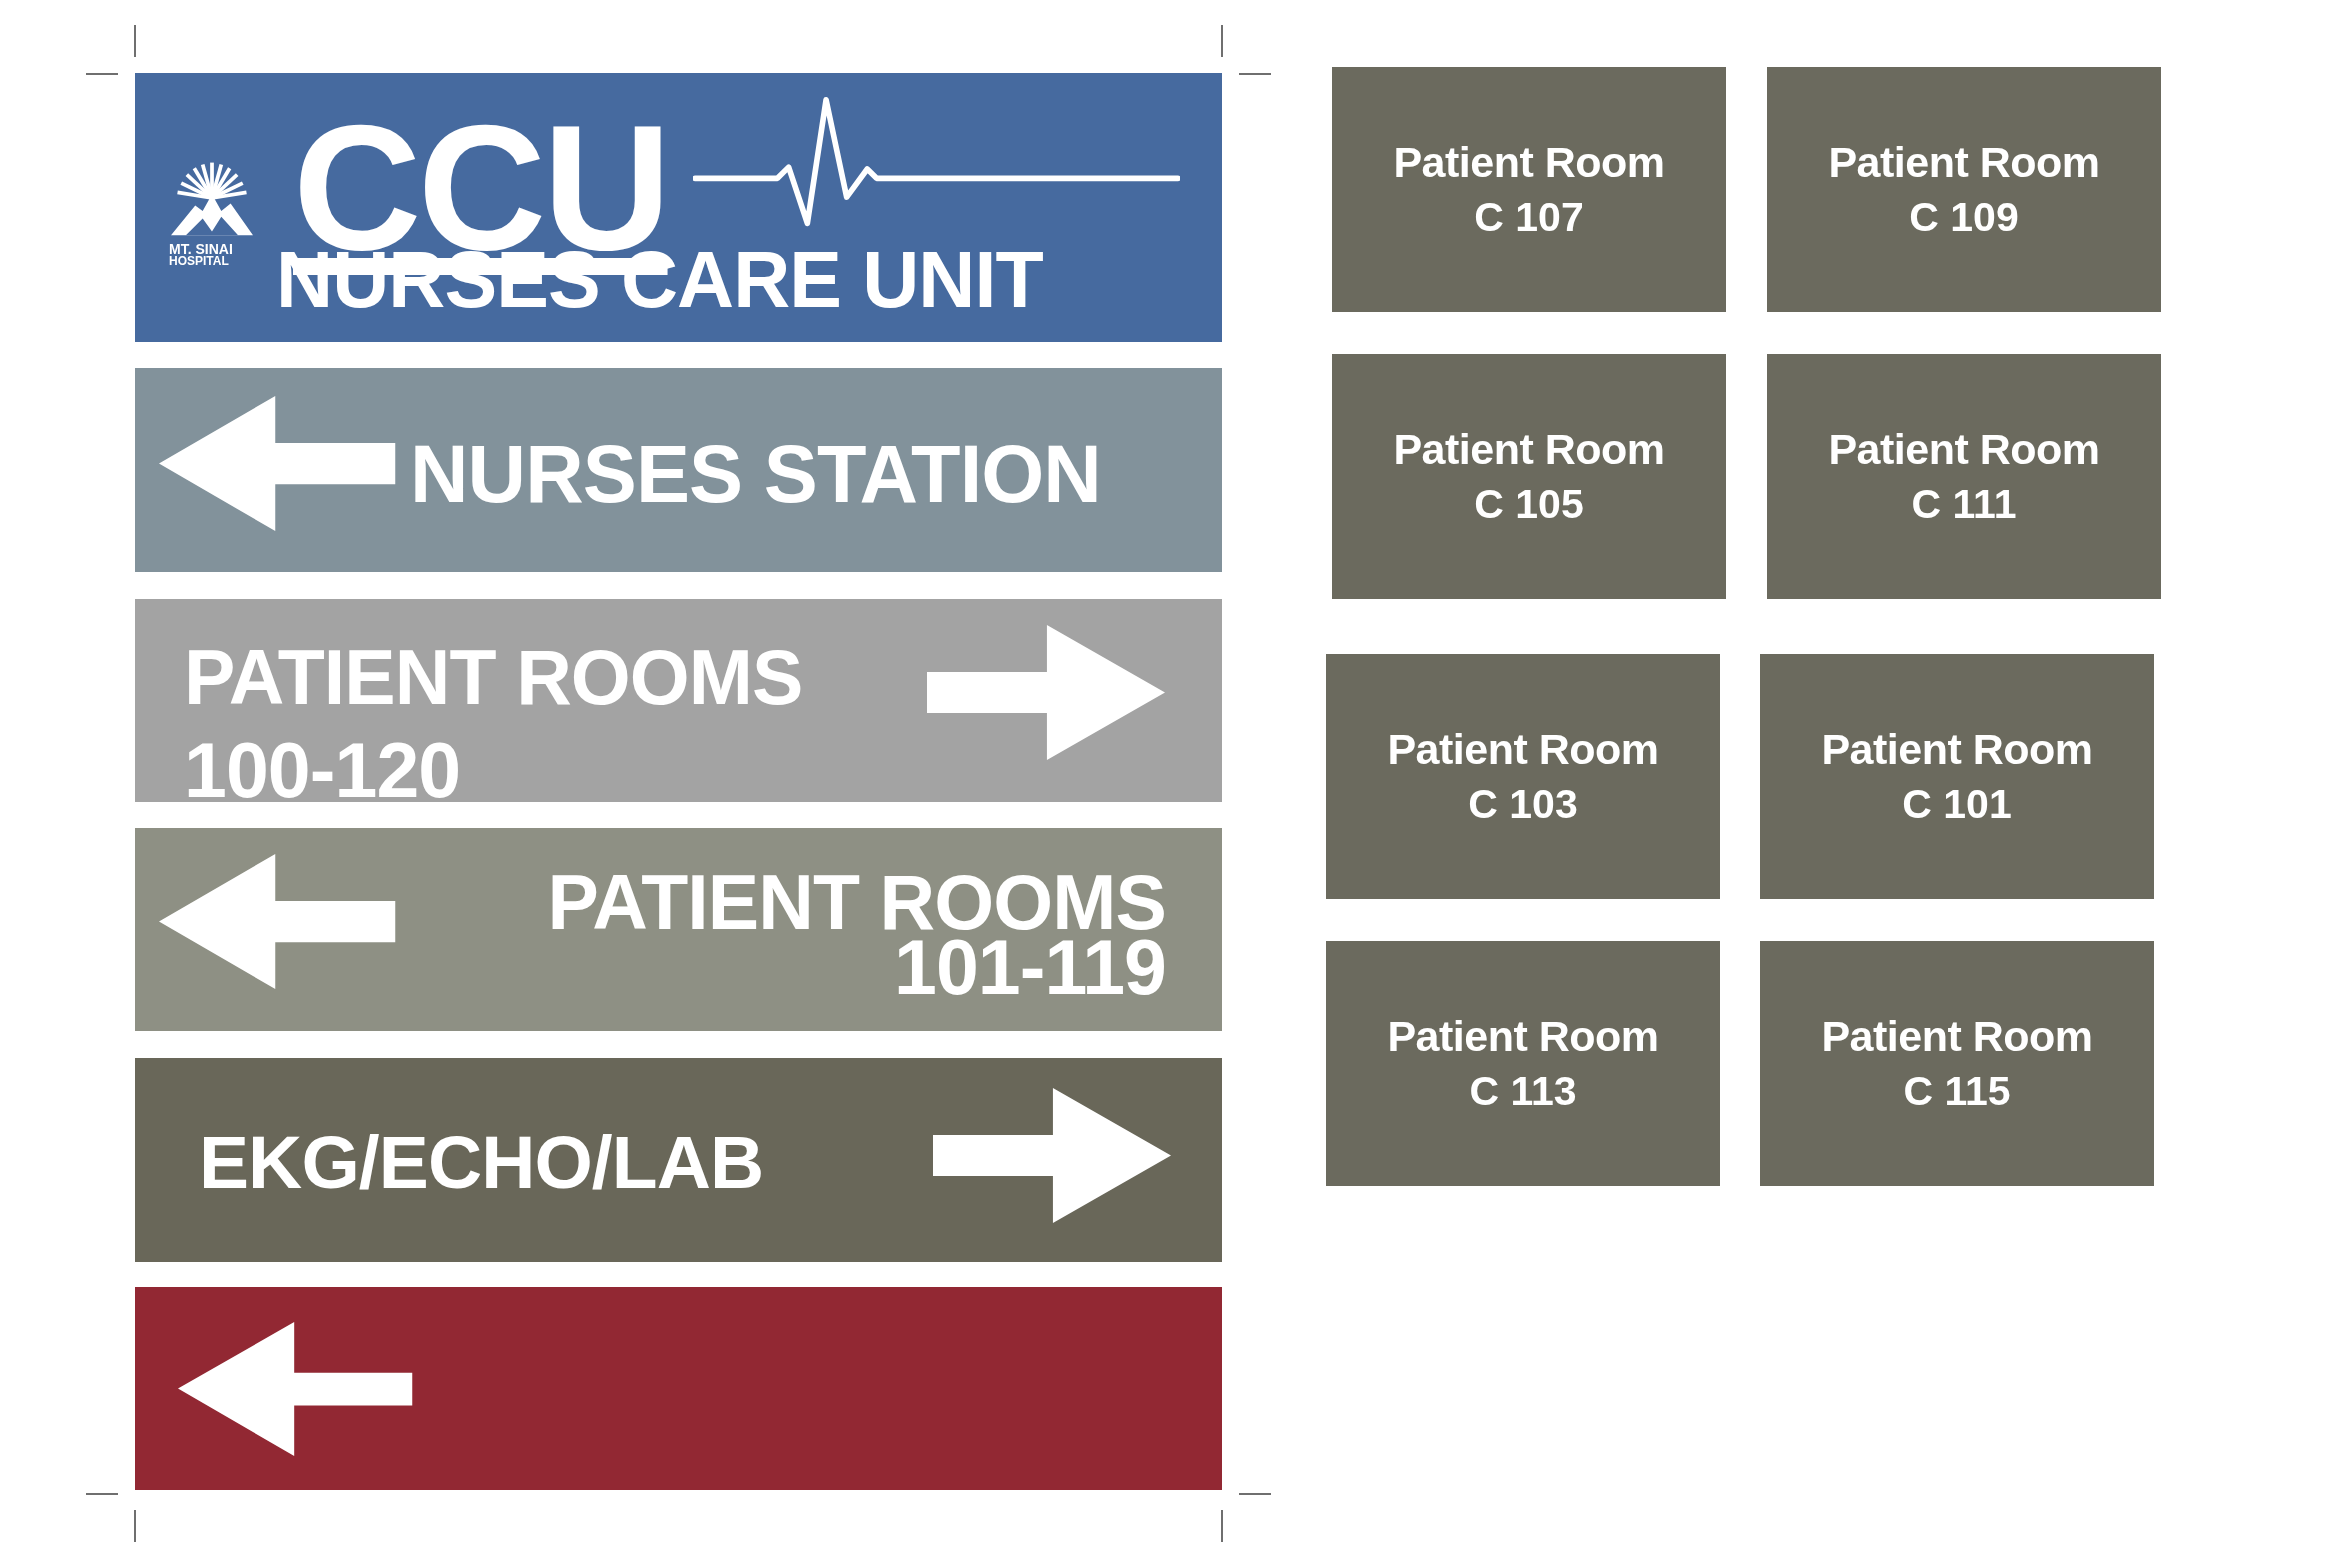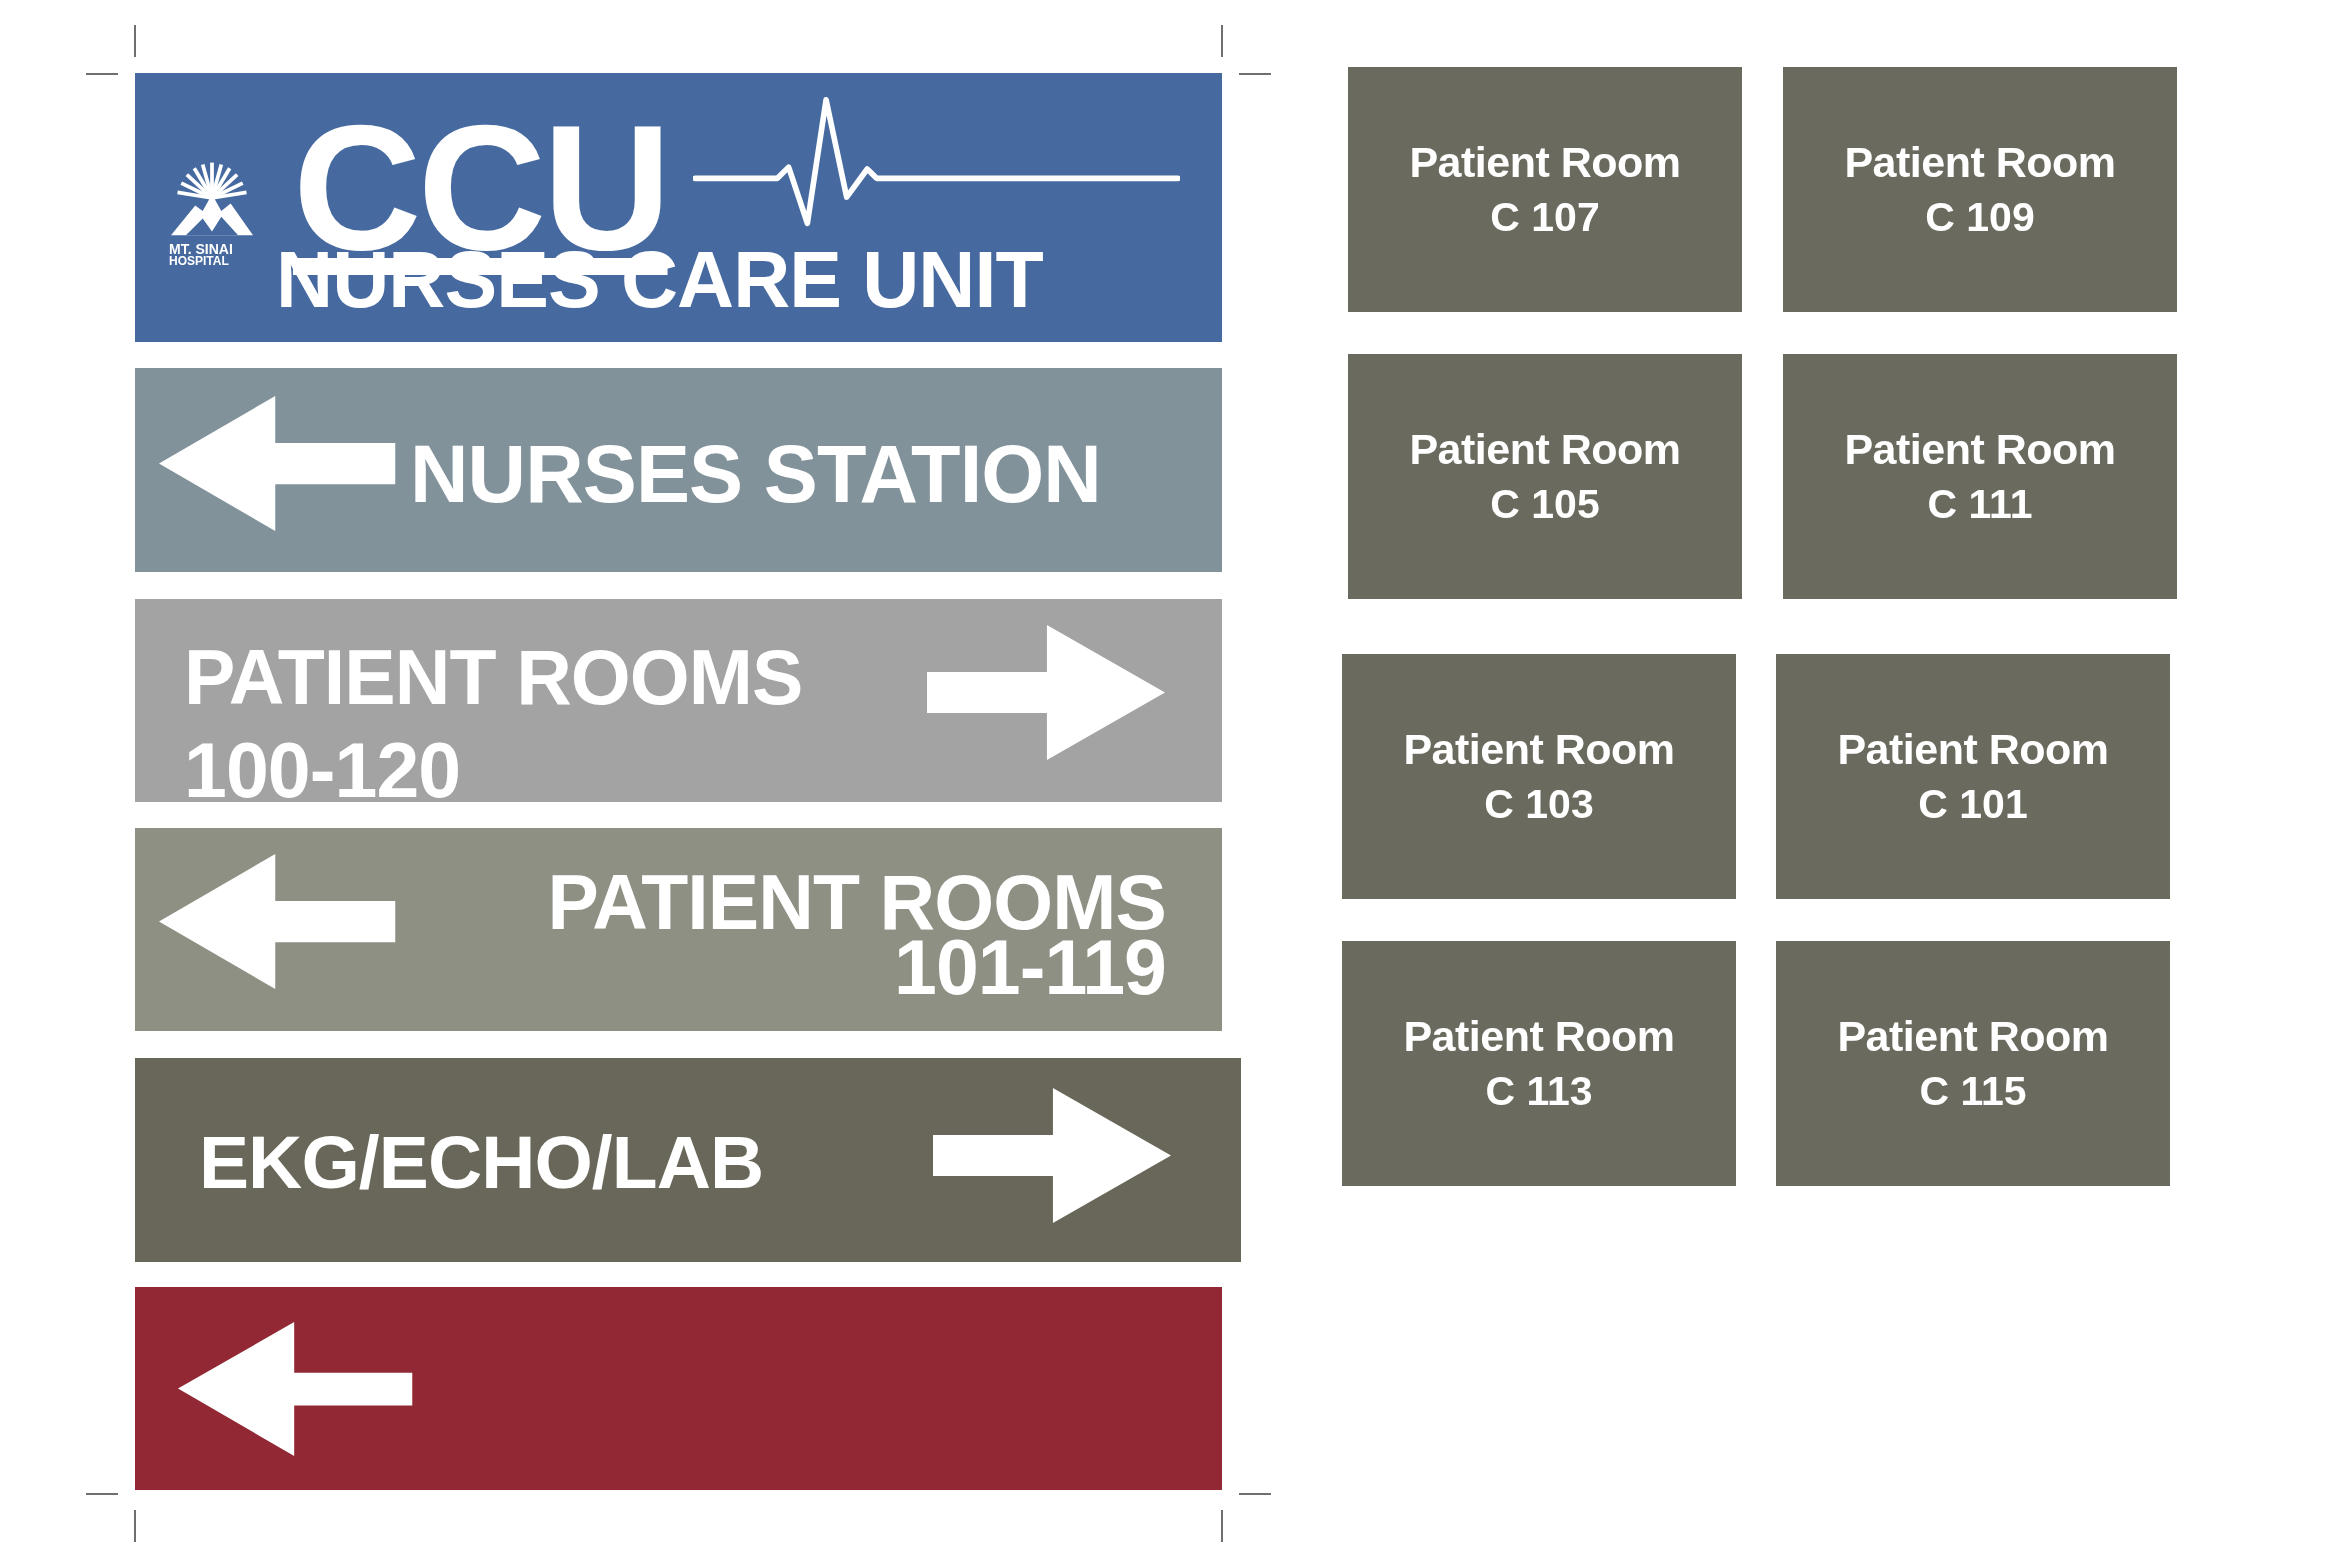--- a/index.html
+++ b/index.html
@@ -3,21 +3,21 @@
 <meta charset="utf-8">
 <style>
   html, body { margin:0; padding:0; background:#ffffff; }
   body { width:2342px; height:1562px; position:relative; overflow:hidden; font-family:"Liberation Sans", "DejaVu Sans", sans-serif; color:#fff; }
   .mark { position:absolute; background:#6f6f6f; }
   .mark.v { width:1.9px; height:32px; }
   .mark.h { height:1.9px; width:32px; }
   .panel { position:absolute; left:135px; width:1087px; overflow:hidden; }
   .txt { position:absolute; font-weight:bold; white-space:nowrap; line-height:1; letter-spacing:-0.9px; }
   .arrow { position:absolute; }
-  .tile { position:absolute; width:394px; height:245px; background:#6b6a5e; display:flex; flex-direction:column; align-items:center; justify-content:center;margin-left:16px; }
+  .tile { position:absolute; width:394px; height:245px; background:#6b6a5e; display:flex; flex-direction:column; align-items:center; justify-content:center; }
   .tile .l1 { font-weight:bold; font-size:43px; line-height:1; letter-spacing:-0.5px; }
   .tile .l2 { font-weight:bold; font-size:41px; line-height:1; margin-top:13px; }
 </style>
 </head>
 <body>
 
 <div class="mark v" style="left:134px;top:25px;"></div>
 <div class="mark h" style="left:86px;top:73px;"></div>
 <div class="mark v" style="left:1221px;top:25px;"></div>
 <div class="mark h" style="left:1239px;top:73px;"></div>
@@ -69,21 +69,21 @@
 </div>
 
 <div class="panel" style="top:828px;height:203px;background:#8e9084;">
   <svg class="arrow" style="left:24px;top:26px;" width="240" height="135" viewBox="0 0 256 144">
     <polygon points="0,72 124,0 124,50 252,50 252,94 124,94 124,144" fill="#fff"></polygon>
   </svg>
   <div class="txt" style="right:56px;top:36px;font-size:77px;">PATIENT ROOMS</div>
   <div class="txt" style="right:56px;top:101px;font-size:77px;">101-119</div>
 </div>
 
-<div class="panel" style="top:1058px;height:204px;background:#696759;padding-left:19px;">
+<div class="panel" style="top:1058px;height:204px;background:#696759;">
   <div class="txt" style="left:64px;top:67px;font-size:75px;">EKG/ECHO/LAB</div>
   <svg class="arrow" style="left:798px;top:30px;" width="238" height="135" viewBox="0 0 254 144">
     <polygon points="254,72 128,0 128,50 0,50 0,94 128,94 128,144" fill="#fff"></polygon>
   </svg>
 </div>
 
 <div class="panel" style="top:1287px;height:203px;background:#922833;">
   <svg class="arrow" style="left:43px;top:35px;" width="238" height="135" viewBox="0 0 254 144">
     <polygon points="0,71 124,0 124,54 250,54 250,89 124,89 124,143" fill="#fff"></polygon>
   </svg>

